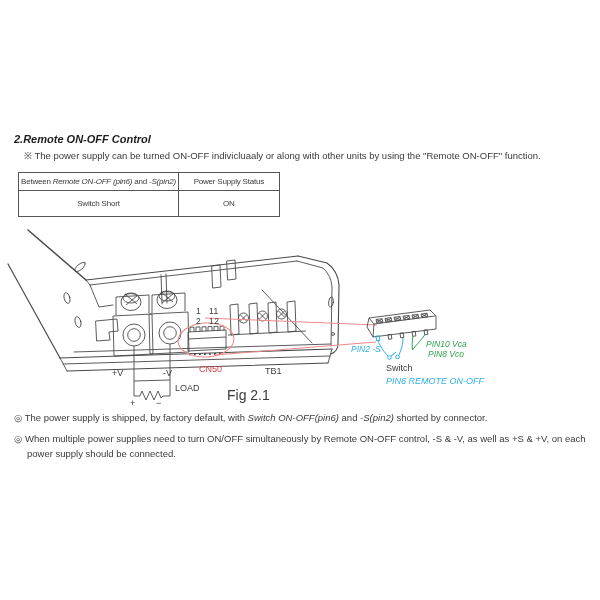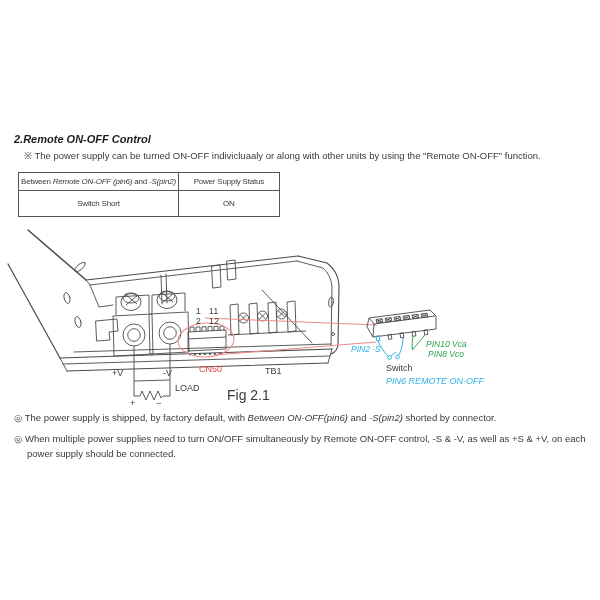--- a/index.html
+++ b/index.html
@@ -207,15 +207,15 @@
   <span class="dlbl" style="left:130px;top:170px;">+</span>
   <span class="dlbl" style="left:156px;top:170px;">−</span>
   <span class="dlbl caption" style="left:227px;top:159px;">Fig 2.1</span>
   <span class="dlbl lbl-cyan" style="left:351px;top:116px;">PIN2 -S</span>
   <span class="dlbl lbl-green" style="left:426px;top:111px;">PIN10 Vca</span>
   <span class="dlbl lbl-green" style="left:428px;top:121px;">PIN8 Vco</span>
   <span class="dlbl" style="left:386px;top:135px;">Switch</span>
   <span class="dlbl lbl-cyan" style="left:374px;top:148px;font-size:9px;margin-left:12px;">PIN6 REMOTE ON-OFF</span>
 </div>
 
-<div class="footnote fn1"><span>◎</span><span> The power supply is shipped, by factory default, with </span><i>Between ON-OFF(pin6)</i><span> and </span><i>-S(pin2)</i><span> shorted by connector.</span></div>
+<div class="footnote fn1"><span>◎</span><span> The power supply is shipped, by factory default, with </span><i>Switch ON-OFF(pin6)</i><span> and </span><i>-S(pin2)</i><span> shorted by connector.</span></div>
 
 <div class="footnote fn2"><span>◎</span><span> When multiple power supplies need to turn ON/OFF simultaneously by Remote ON-OFF control, -S &amp; -V, as well as +S &amp; +V, on each power supply should be connected.</span></div>
 
 </body></html>

